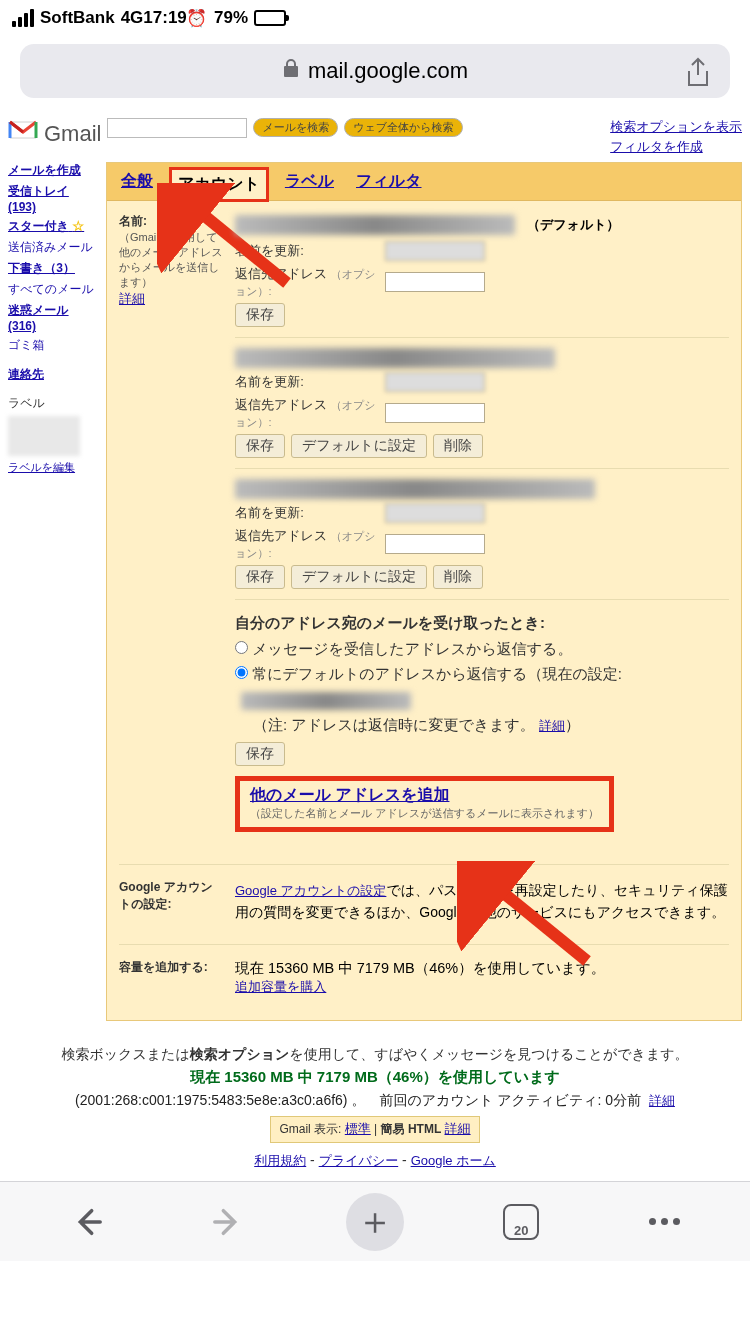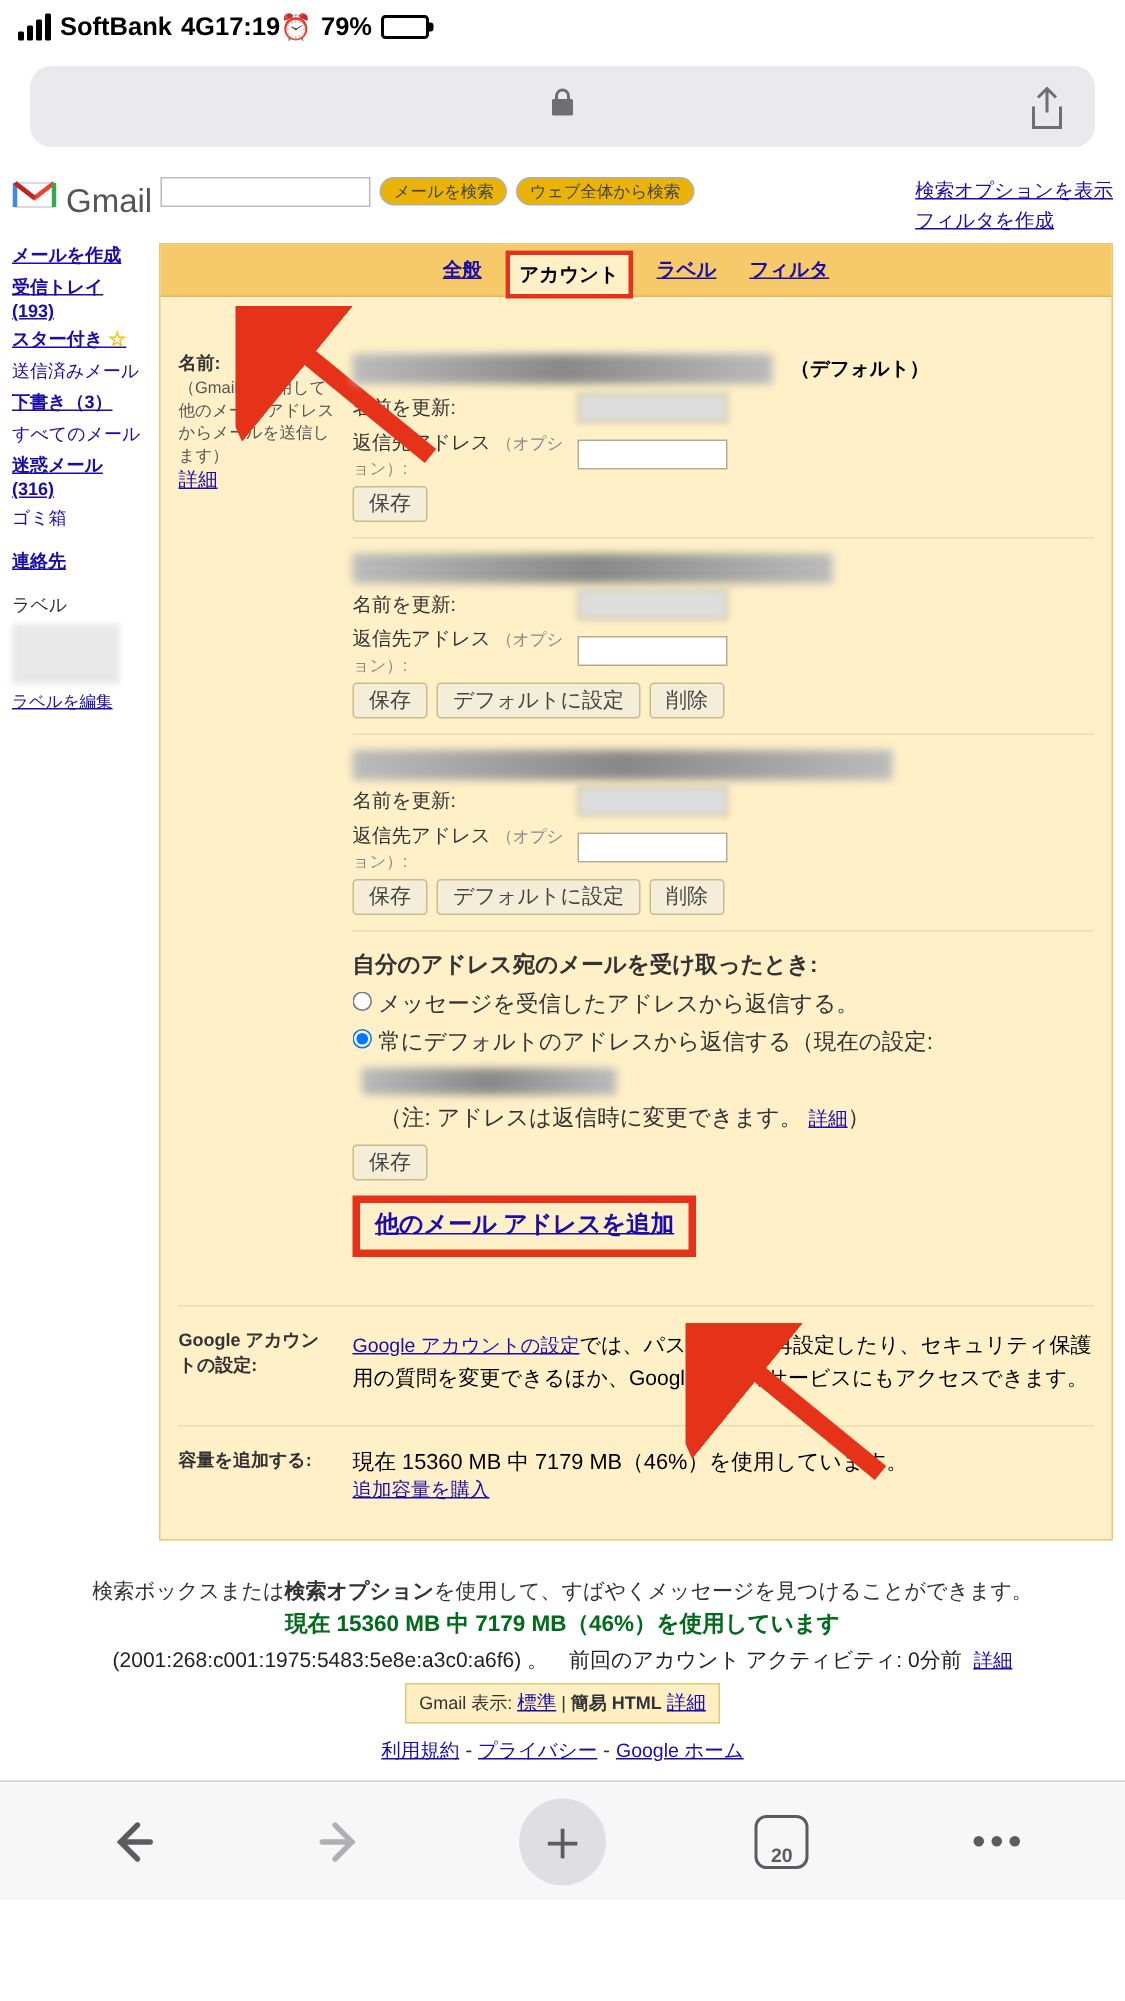--- a/index.html
+++ b/index.html
@@ -34,26 +34,26 @@
 .blue-link { color: #1a0dab; text-decoration: underline; cursor: pointer; font-size: 13px; }
 
 
 .main-wrap { display: flex; padding: 0 8px 10px; gap: 10px; }
 .sidebar { width: 88px; flex-shrink: 0; font-size: 12px; }
 .sidebar a { display: block; color: #1a0dab; text-decoration: underline; margin-bottom: 4px; font-weight: bold; }
 .lbl-blur { width: 72px; height: 40px; background: #e8e8e8; filter: blur(2px); margin: 4px 0; }
 
 .settings-panel { flex: 1; background: #fff0c7; border: 1px solid #e8c87a; }
 .settings-title { background: #f6ca69; color: #cf6a11; font-weight: bold; padding: 6px 10px; font-size: 15px; }
-.tabs-row { background: #f6ca69; padding: 4px 8px 0; display: flex; gap: 10px; font-size: 13px; border-bottom: 1px solid #e0b860; justify-content: center; }
+.tabs-row { background: #f6ca69; padding: 4px 8px 0; display: flex; gap: 10px; font-size: 16px; border-bottom: 1px solid #e0b860; }
 .tabs-row a { color: #1a0dab; text-decoration: underline; font-weight: bold; padding: 4px 6px; }
 .tabs-row .active { background: #fff0c7; color: #000; text-decoration: none; border: 1px solid #e0b860; border-bottom: none; }
 .red-box-tab { border: 3px solid #e63218 !important; border-bottom: 3px solid #e63218 !important; margin-bottom: -2px; }
 
-.settings-body { padding: 8px 12px 14px; margin-top: 24px; }
+.settings-body { padding: 8px 12px 14px; }
 .section { display: flex; gap: 10px; border-bottom: 0; padding: 4px 0 10px; }
 .section-label { width: 106px; font-size: 12px; color: #333; font-weight: bold; flex-shrink: 0; }
 .section-label .sub { font-weight: normal; font-size: 11px; color: #555; }
 .section-content { flex: 1; font-size: 13px; }
 
 .blurred-line { height: 20px; background: linear-gradient(90deg, #bbb, #888, #bbb); filter: blur(3px); border-radius: 2px; margin: 2px 0; }
 .blurred-short { width: 280px; }
 .blurred-med { width: 320px; }
 
 .field-row { display: flex; align-items: center; gap: 8px; margin: 4px 0; font-size: 13px; }
@@ -118,20 +118,21 @@
 </div>
 
 <div class="url-bar-wrap">
   <div class="url-bar">
     <span class="url-text">
       <span>
         <svg width="18" height="20" viewBox="0 0 18 20">
             <path fill="#6e6e73" d="M4 8V6a5 5 0 0110 0v2h1a1 1 0 011 1v9a1 1 0 01-1 1H3a1 1 0 01-1-1V9a1 1 0 011-1h1zm2 0h6V6a3 3 0 00-6 0v2z"></path>
           </svg>
       </span>
+      <span>mail.google.com</span>
     </span>
     <span class="share-btn">
       <svg width="28" height="32" viewBox="0 0 28 32">
           <path fill="none" stroke="#6e6e73" stroke-width="2" d="M14 2v16M8 8l6-6 6 6M5 14v14h18V14"></path>
         </svg>
     </span>
   </div>
 </div>
 
 <div class="header-row rel">
@@ -266,20 +267,21 @@
               <a class="blue-link">詳細</a><span>）</span>
             </div>
           </div>
           <div class="field-row">
             <button class="action-btn">保存</button>
           </div>
 
           
           <div class="red-big-box">
             <a>他のメール アドレスを追加</a>
+            <span class="sub">（設定した名前とメール アドレスが送信するメールに表示されます）</span>
           </div>
 
           
           <div class="arrow" style="left:350px; top:660px;">
             <svg width="140" height="110">
                 <defs>
                   <marker id="ah2" markerWidth="12" markerHeight="12" refX="3" refY="6" orient="auto">
                     <path d="M0,0 L12,6 L0,12 z" fill="#e63218"></path>
                   </marker>
                 </defs>

